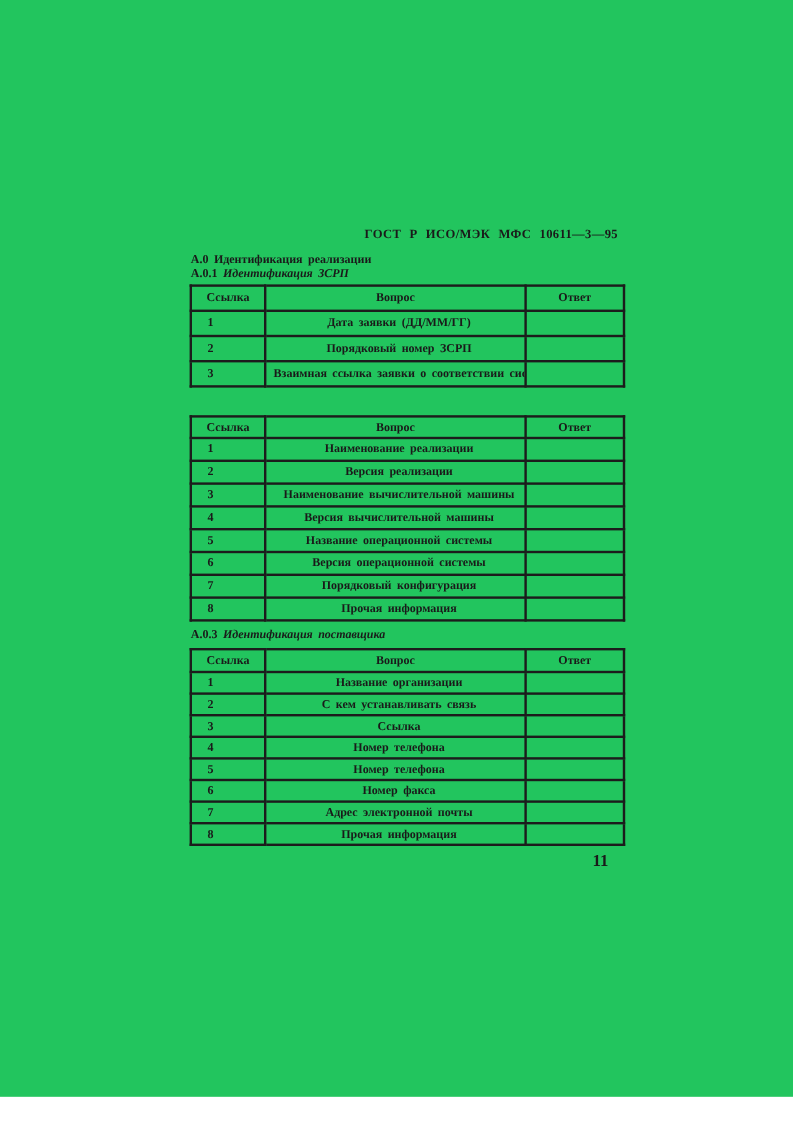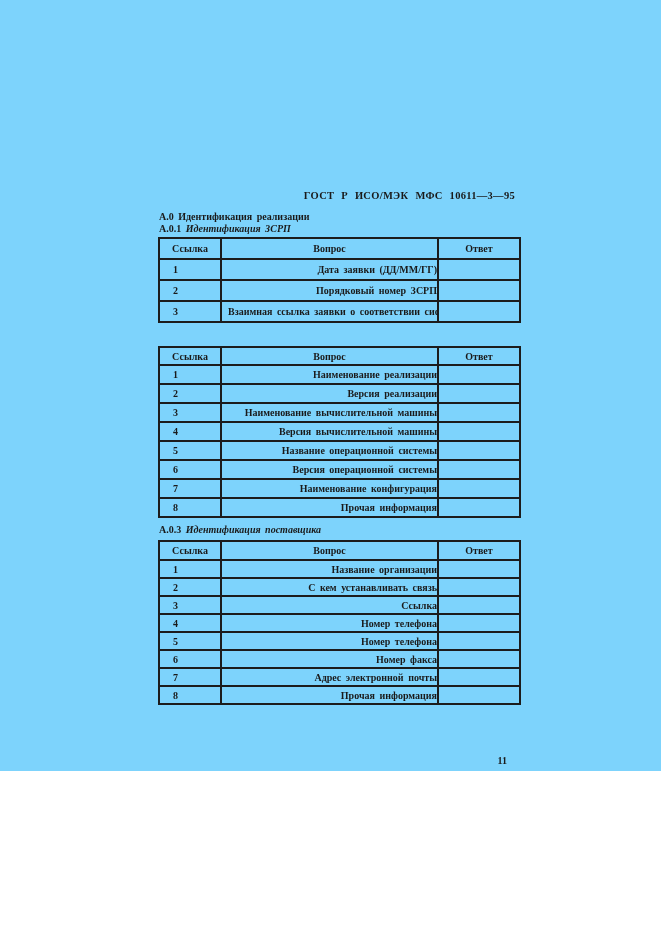--- a/index.html
+++ b/index.html
@@ -5,22 +5,22 @@
   * { margin: 0; padding: 0; box-sizing: border-box; }
   html, body { width: 661px; height: 935px; background: #ffffff; }
   body {
     font-family: "Liberation Serif", "DejaVu Serif", serif;
     color: #1a1a1a;
     -webkit-font-smoothing: antialiased;
   }
   .page {
     position: relative;
     width: 661px;
-    height: 771px;
-    background: #7dd3fc;
+    height: 914px;
+    background: #22c55e;
     overflow: hidden;
   }
   .content {
     position: absolute;
     left: 158px;
     top: 0;
     width: 361px;
     height: 935px;
   }
   .doc-header {
@@ -67,36 +67,35 @@
     overflow: hidden;
     white-space: nowrap;
   }
   table.qtable th {
     text-align: center;
     vertical-align: middle;
     word-spacing: 1px;
     margin-top: 48px;
   }
   td.ref { padding-left: 13px; text-align: left; vertical-align: middle; }
-  td.q   { padding-left: 6px;  text-align: right; vertical-align: middle; word-spacing: 2px; }
+  td.q   { padding-left: 6px;  text-align: center; vertical-align: middle; word-spacing: 2px; }
   td.a   { }
 
   #table-a01 tr { height: 21px; }
   #table-a02 tr { height: 19px; }
   #table-a02 tr.hdr { height: 18px; }
   #table-a03 tr { height: 18px; }
   #table-a03 tr.hdr { height: 19px; }
 
   .page-number {
     position: absolute;
     top: 711px;
     right: 12px;
-    font-size: 10px;
-    font-weight: bold;
-    margin-top: 44px;
+    font-size: 14px;
+    font-weight: bold;
   }
 </style>
 </head>
 <body>
 
 <div class="page">
   <div class="content">
 
     <div class="doc-header">ГОСТ Р ИСО/МЭК МФС 10611—3—95</div>
 
@@ -176,21 +175,21 @@
         <td class="q">Название операционной системы</td>
         <td class="a"></td>
       </tr>
       <tr>
         <td class="ref">6</td>
         <td class="q">Версия операционной системы</td>
         <td class="a"></td>
       </tr>
       <tr>
         <td class="ref">7</td>
-        <td class="q">Наименование конфигурация</td>
+        <td class="q">Порядковый конфигурация</td>
         <td class="a"></td>
       </tr>
       <tr>
         <td class="ref">8</td>
         <td class="q">Прочая информация</td>
         <td class="a"></td>
       </tr>
     </tbody>
       </table>
 

